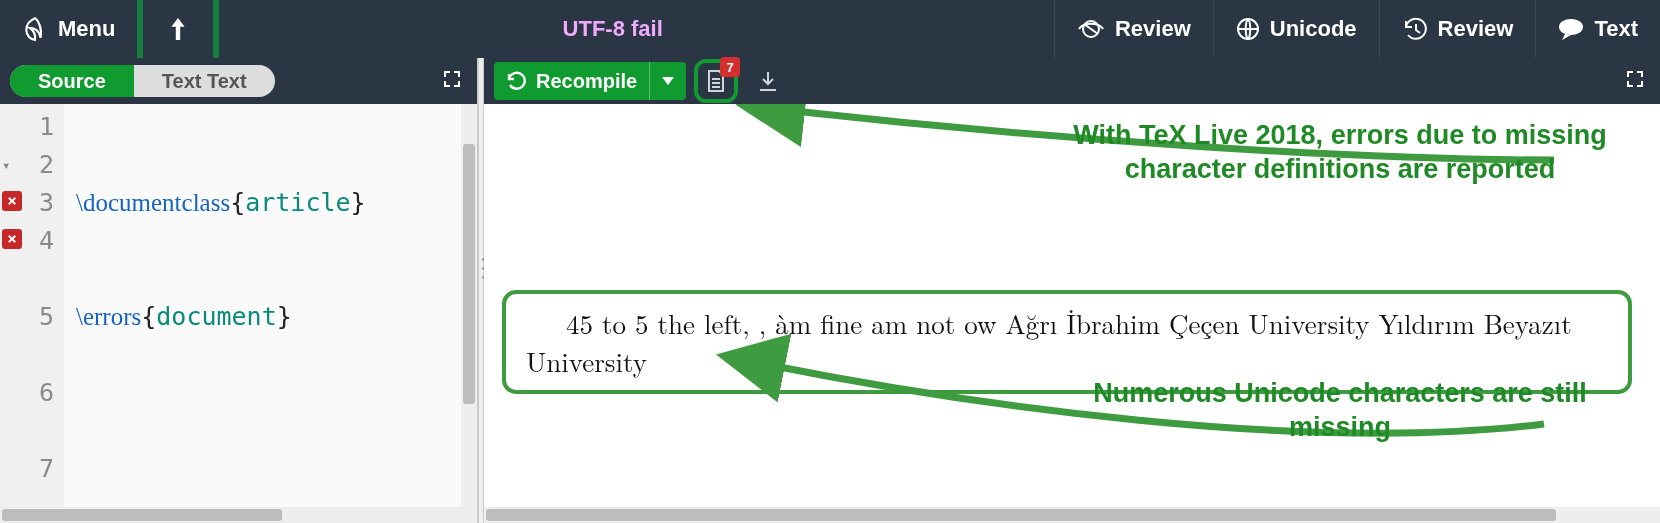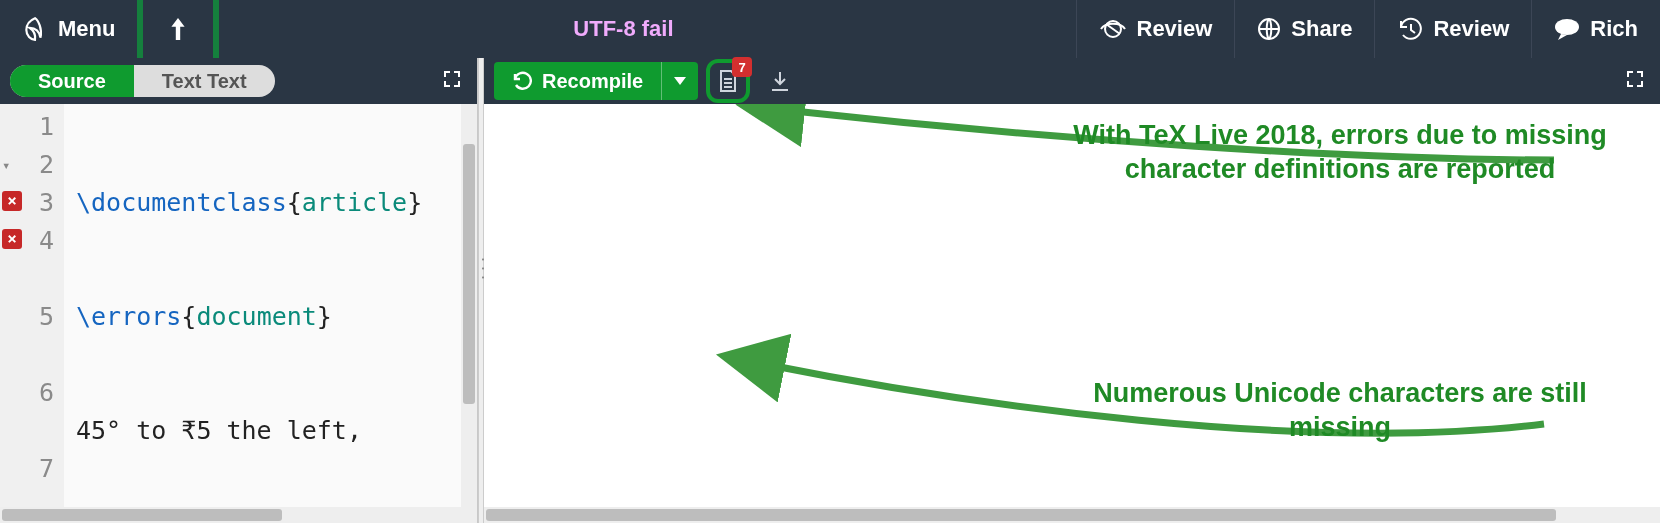--- a/index.html
+++ b/index.html
@@ -47,40 +47,40 @@
   .gln { height: 38px; position: relative; }
   .fold::before {
     content: "▾"; position: absolute; left: 2px; top: 0; font-size: 14px; color: #888;
   }
   .err::before {
     content: "×"; position: absolute; left: 2px; top: 7px; width: 20px; height: 20px;
     background:#c62828; color:#fff; font-weight:700; font-size:16px; line-height:20px;
     text-align:center; border-radius:3px;
   }
   .code { flex:1; padding: 4px 0 0 12px; white-space: pre; color:#222; overflow:hidden;}
-  .tok-cmd  { color:#1565c0; }
+  .tok-cmd  { color:#1565c0;font-family:Liberation Serif, serif; }
   .tok-arg  { color:#0a8a7a;margin-top:44px; }
   .code-line { height:38px; }
   .scroll-y { position:absolute; right:0; top:0; bottom:0; width:16px; background:#eee; }
   .scroll-y .thumb { position:absolute; left:2px; right:2px; top:40px; height:260px; background:#bdbdbd; border-radius:3px;}
   .scroll-x { position:absolute; left:0; right:0; bottom:0; height:16px; background:#eee;}
   .scroll-x .thumb { position:absolute; top:2px; bottom:2px; left:2px; width:280px; background:#bdbdbd; border-radius:3px;}
   
   .resizer { width:6px; background:#eee; border-left:1px solid #ccc; border-right:1px solid #ccc; cursor:col-resize; }
   .resizer .dots { writing-mode:vertical-rl; text-align:center; color:#888; font-size:8px; letter-spacing:2px; padding-top:200px;}
 
   .right-pane { flex:1; display:flex; flex-direction:column; position:relative; background:#fff; }
   .pdfbar {
     height:46px; display:flex; align-items:center; padding:0 10px; background:#2a3644; gap:8px;
   }
   .recompile {
     display:flex; align-items:center; background:#0f9b2f; color:#fff; height:38px;
     border-radius:4px; overflow:hidden; cursor:pointer;
   }
-  .recompile .main-btn { display:flex; align-items:center; gap:10px; padding:0 18px; font-size:20px; font-weight:700; }
+  .recompile .main-btn { display:flex; align-items:center; gap:10px; padding:0 12px; font-size:20px; font-weight:700; }
   .recompile .dd { padding:0 12px; border-left:1px solid rgba(255,255,255,0.35); height:100%; display:flex; align-items:center; }
   .logbtn {
     position:relative; width:44px; height:44px; display:flex; align-items:center; justify-content:center;
     border:4px solid #0f9b2f; border-radius:12px; background:#2a3644; cursor:pointer; color:#cfd5dd;
   }
   .logbtn .badge {
     position:absolute; top:-6px; right:-6px; min-width:20px; height:20px; padding:0 5px;
     background:#d32f2f; color:#fff; font-size:13px; font-weight:700; border-radius:4px;
     display:flex; align-items:center; justify-content:center;
   }
@@ -127,36 +127,36 @@
           <path d="M2 11c4-7 20-7 24 0"></path>
           <line x1="7" y1="6" x2="21" y2="16"></line>
         </svg>
       <span>Review</span>
     </div>
     <div class="tb-btn">
       <svg width="24" height="24" viewBox="0 0 24 24" fill="none" stroke="#fff" stroke-width="2">
           <circle cx="12" cy="12" r="10"></circle>
           <path d="M2 12h20M12 2c3 3 3 17 0 20M12 2c-3 3-3 17 0 20"></path>
         </svg>
-      <span>Share</span>
+      <span>Unicode</span>
     </div>
     <div class="tb-btn">
       <svg width="26" height="24" viewBox="0 0 26 24" fill="none" stroke="#fff" stroke-width="2">
           <path d="M4 4v6h6"></path>
           <path d="M4 10a10 10 0 1 1 2 8"></path>
           <path d="M14 7v6l4 3"></path>
         </svg>
       <span>Review</span>
     </div>
     <div class="tb-btn">
       <svg width="26" height="22" viewBox="0 0 26 22" fill="#fff">
           <ellipse cx="13" cy="9" rx="12" ry="8"></ellipse>
           <path d="M7 16l-3 6 9-5z"></path>
         </svg>
-      <span>Rich</span>
+      <span>Text</span>
     </div>
   </div>
 </div>
 
 <div class="main">
 
   <div class="left-pane">
     <div class="tabbar">
       <div class="pillgroup">
         <div class="pill active">
@@ -178,21 +178,20 @@
         <div class="gln fold">2</div>
         <div class="gln err">3</div>
         <div class="gln err" style="height:76px">4</div>
         <div class="gln" style="height:76px">5</div>
         <div class="gln" style="height:76px">6</div>
         <div class="gln">7</div>
       </div>
       <div class="code">
         <div class="code-line"><span class="tok-cmd">\documentclass</span>{<span class="tok-arg">article</span>}</div>
         <div class="code-line"><span class="tok-cmd">\errors</span>{<span class="tok-arg">document</span>}</div>
-        <div class="code-line"><span>45° to ₹5 the left,</span></div>
         
         
         
         
       </div>
       <div class="scroll-y">
           <div class="thumb"></div>
         </div>
       <div class="scroll-x">
           <div class="thumb"></div>
@@ -243,20 +242,23 @@
       <svg class="arrow" style="left:270px; top:-24px;" width="820" height="130">
         <defs>
             <marker id="ah1" markerWidth="12" markerHeight="12" refX="3" refY="5" orient="auto">
               <path d="M0 0L10 5L0 10z" fill="#3f9b40"></path>
             </marker>
           </defs>
         <path d="M800 80 C 600 80, 300 60, 30 30" stroke="#3f9b40" stroke-width="7" fill="none" marker-end="url(#ah1)"></path>
       </svg>
       <div class="anno anno1">With TeX Live 2018, errors due to missing character definitions are reported</div>
 
+      <div class="rendered">
+        <span style="display:inline-block; width:40px;"></span><span>45 to 5 the left,   , àm fine am not ow Ağrı İbrahim Çeçen University Yıldırım Beyazıt University</span>
+      </div>
 
       <svg class="arrow" style="left:260px; top:240px;" width="820" height="120">
         <defs>
             <marker id="ah2" markerWidth="12" markerHeight="12" refX="3" refY="5" orient="auto">
               <path d="M0 0L10 5L0 10z" fill="#3f9b40"></path>
             </marker>
           </defs>
         <path d="M800 80 C 560 110, 220 60, 20 20" stroke="#3f9b40" stroke-width="7" fill="none" marker-end="url(#ah2)"></path>
       </svg>
       <div class="anno anno2">Numerous Unicode characters are still missing</div>

